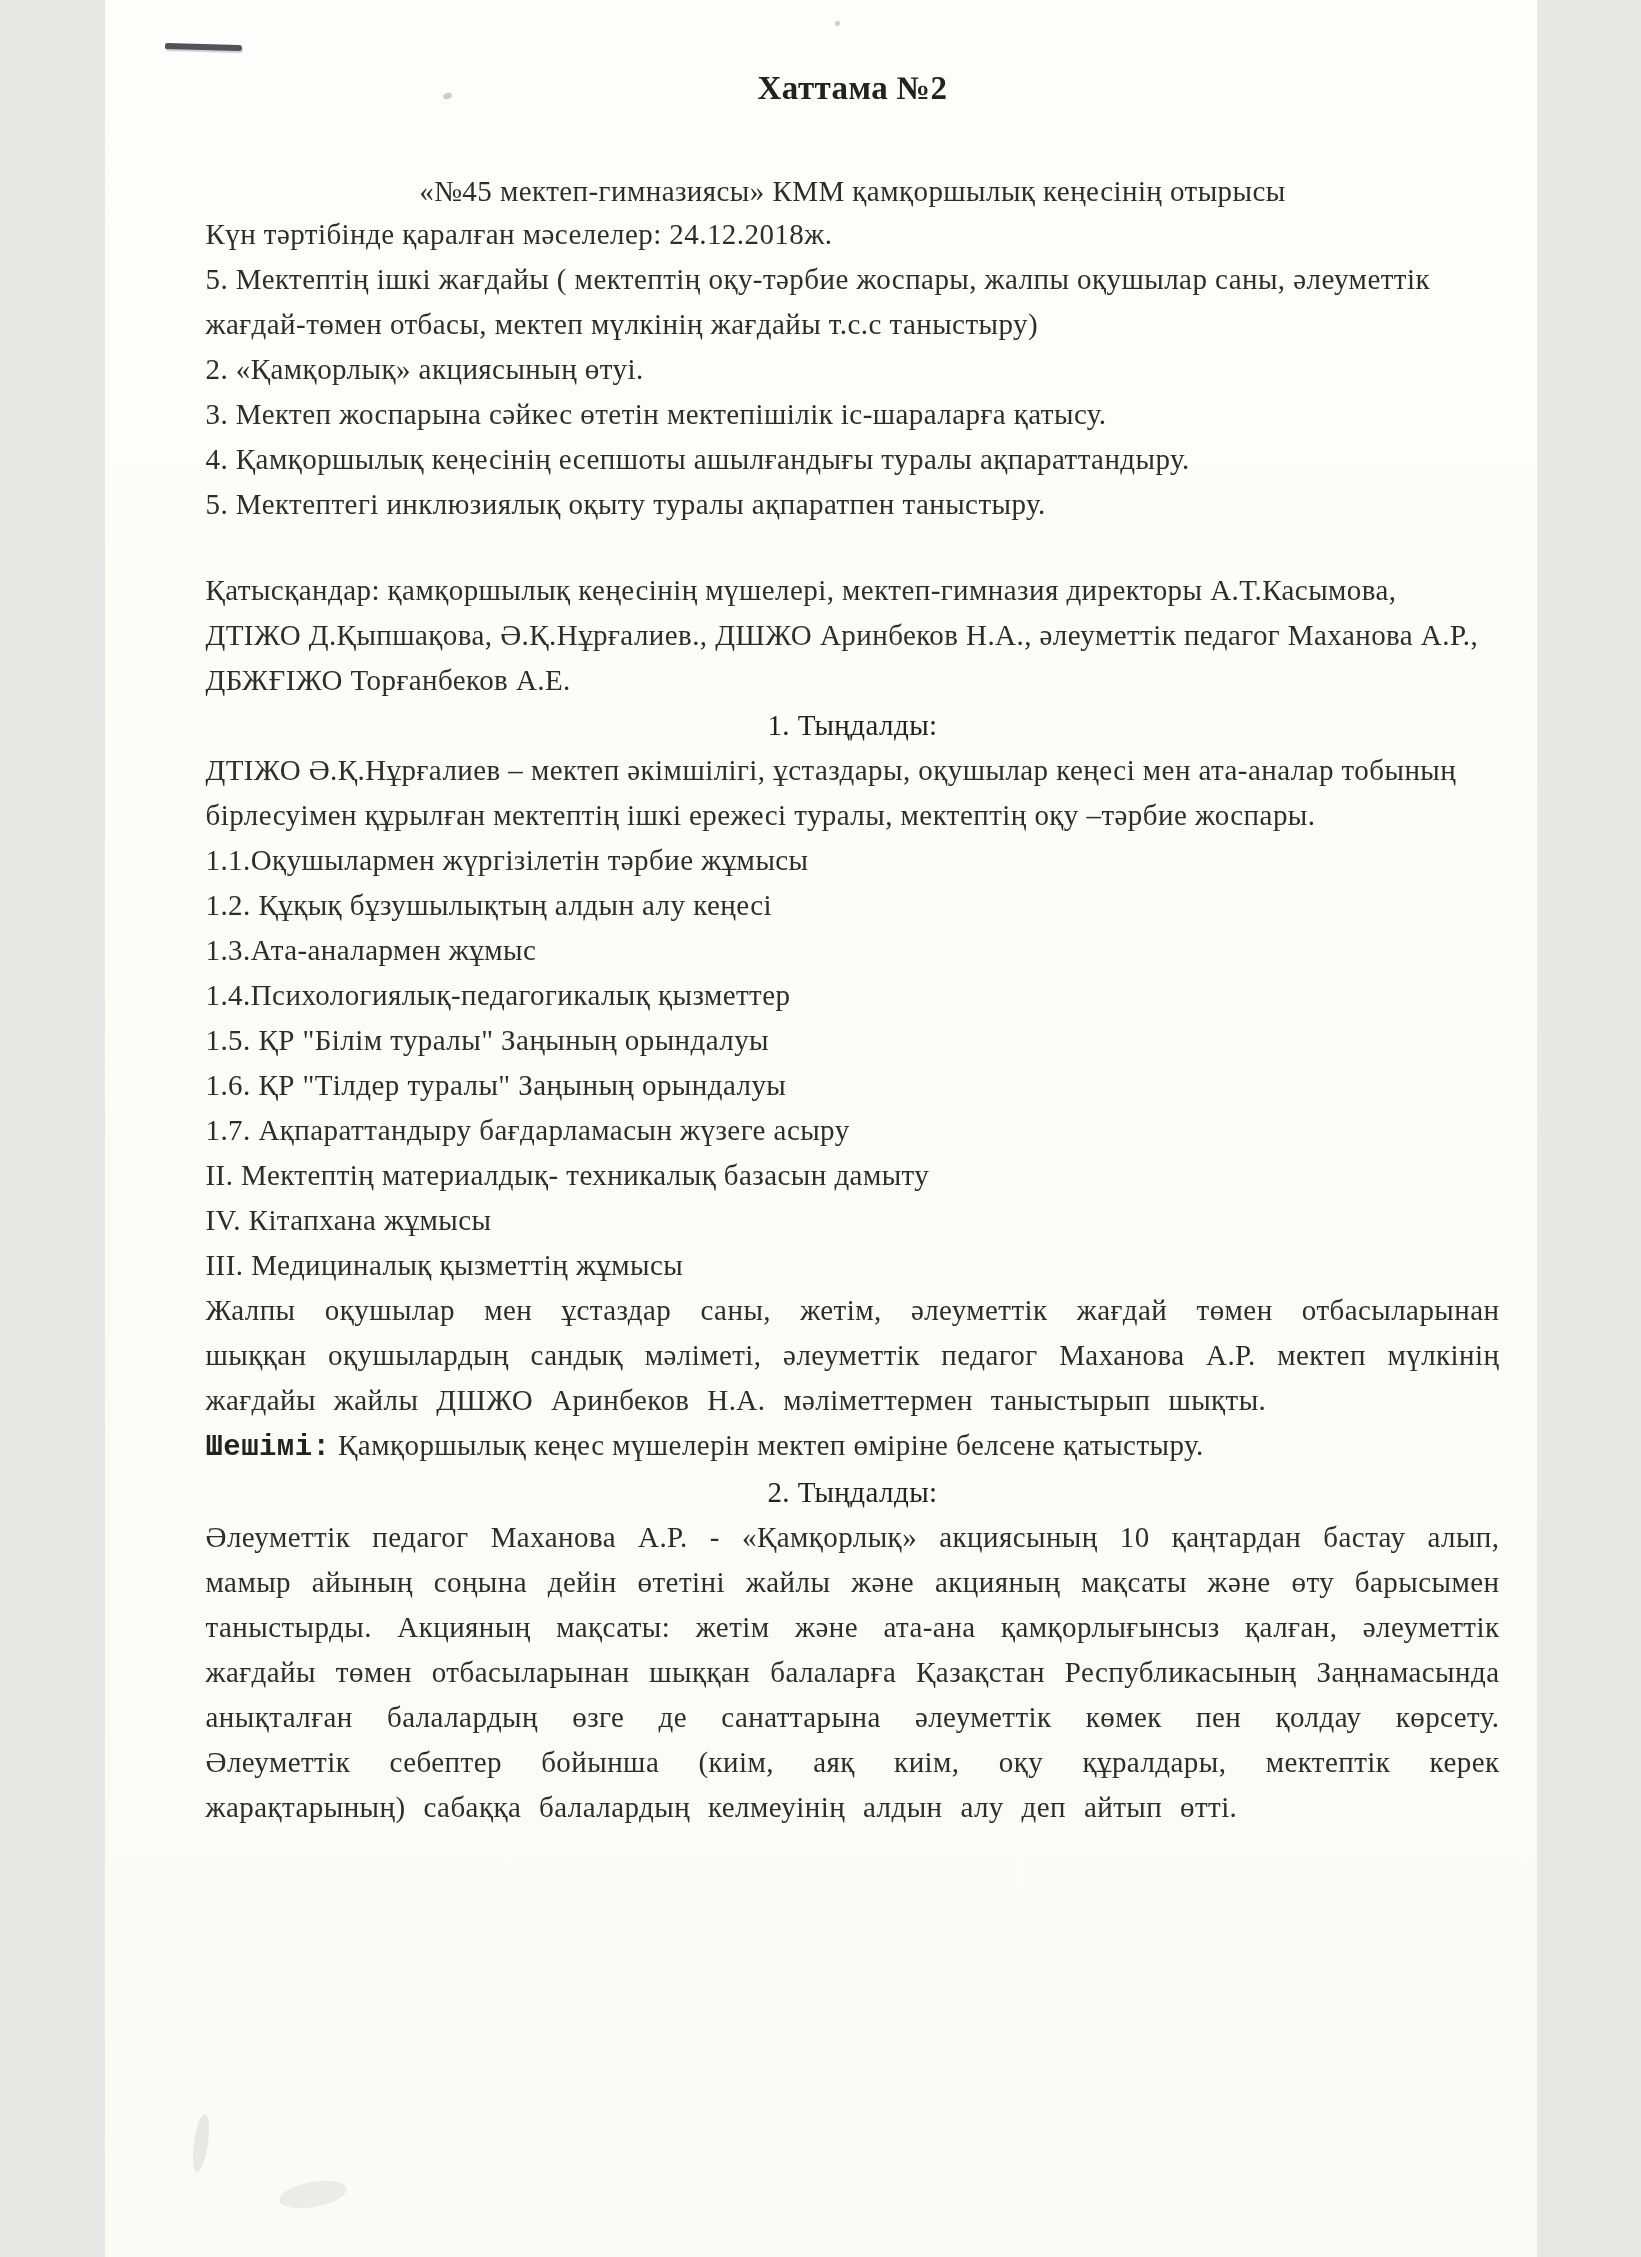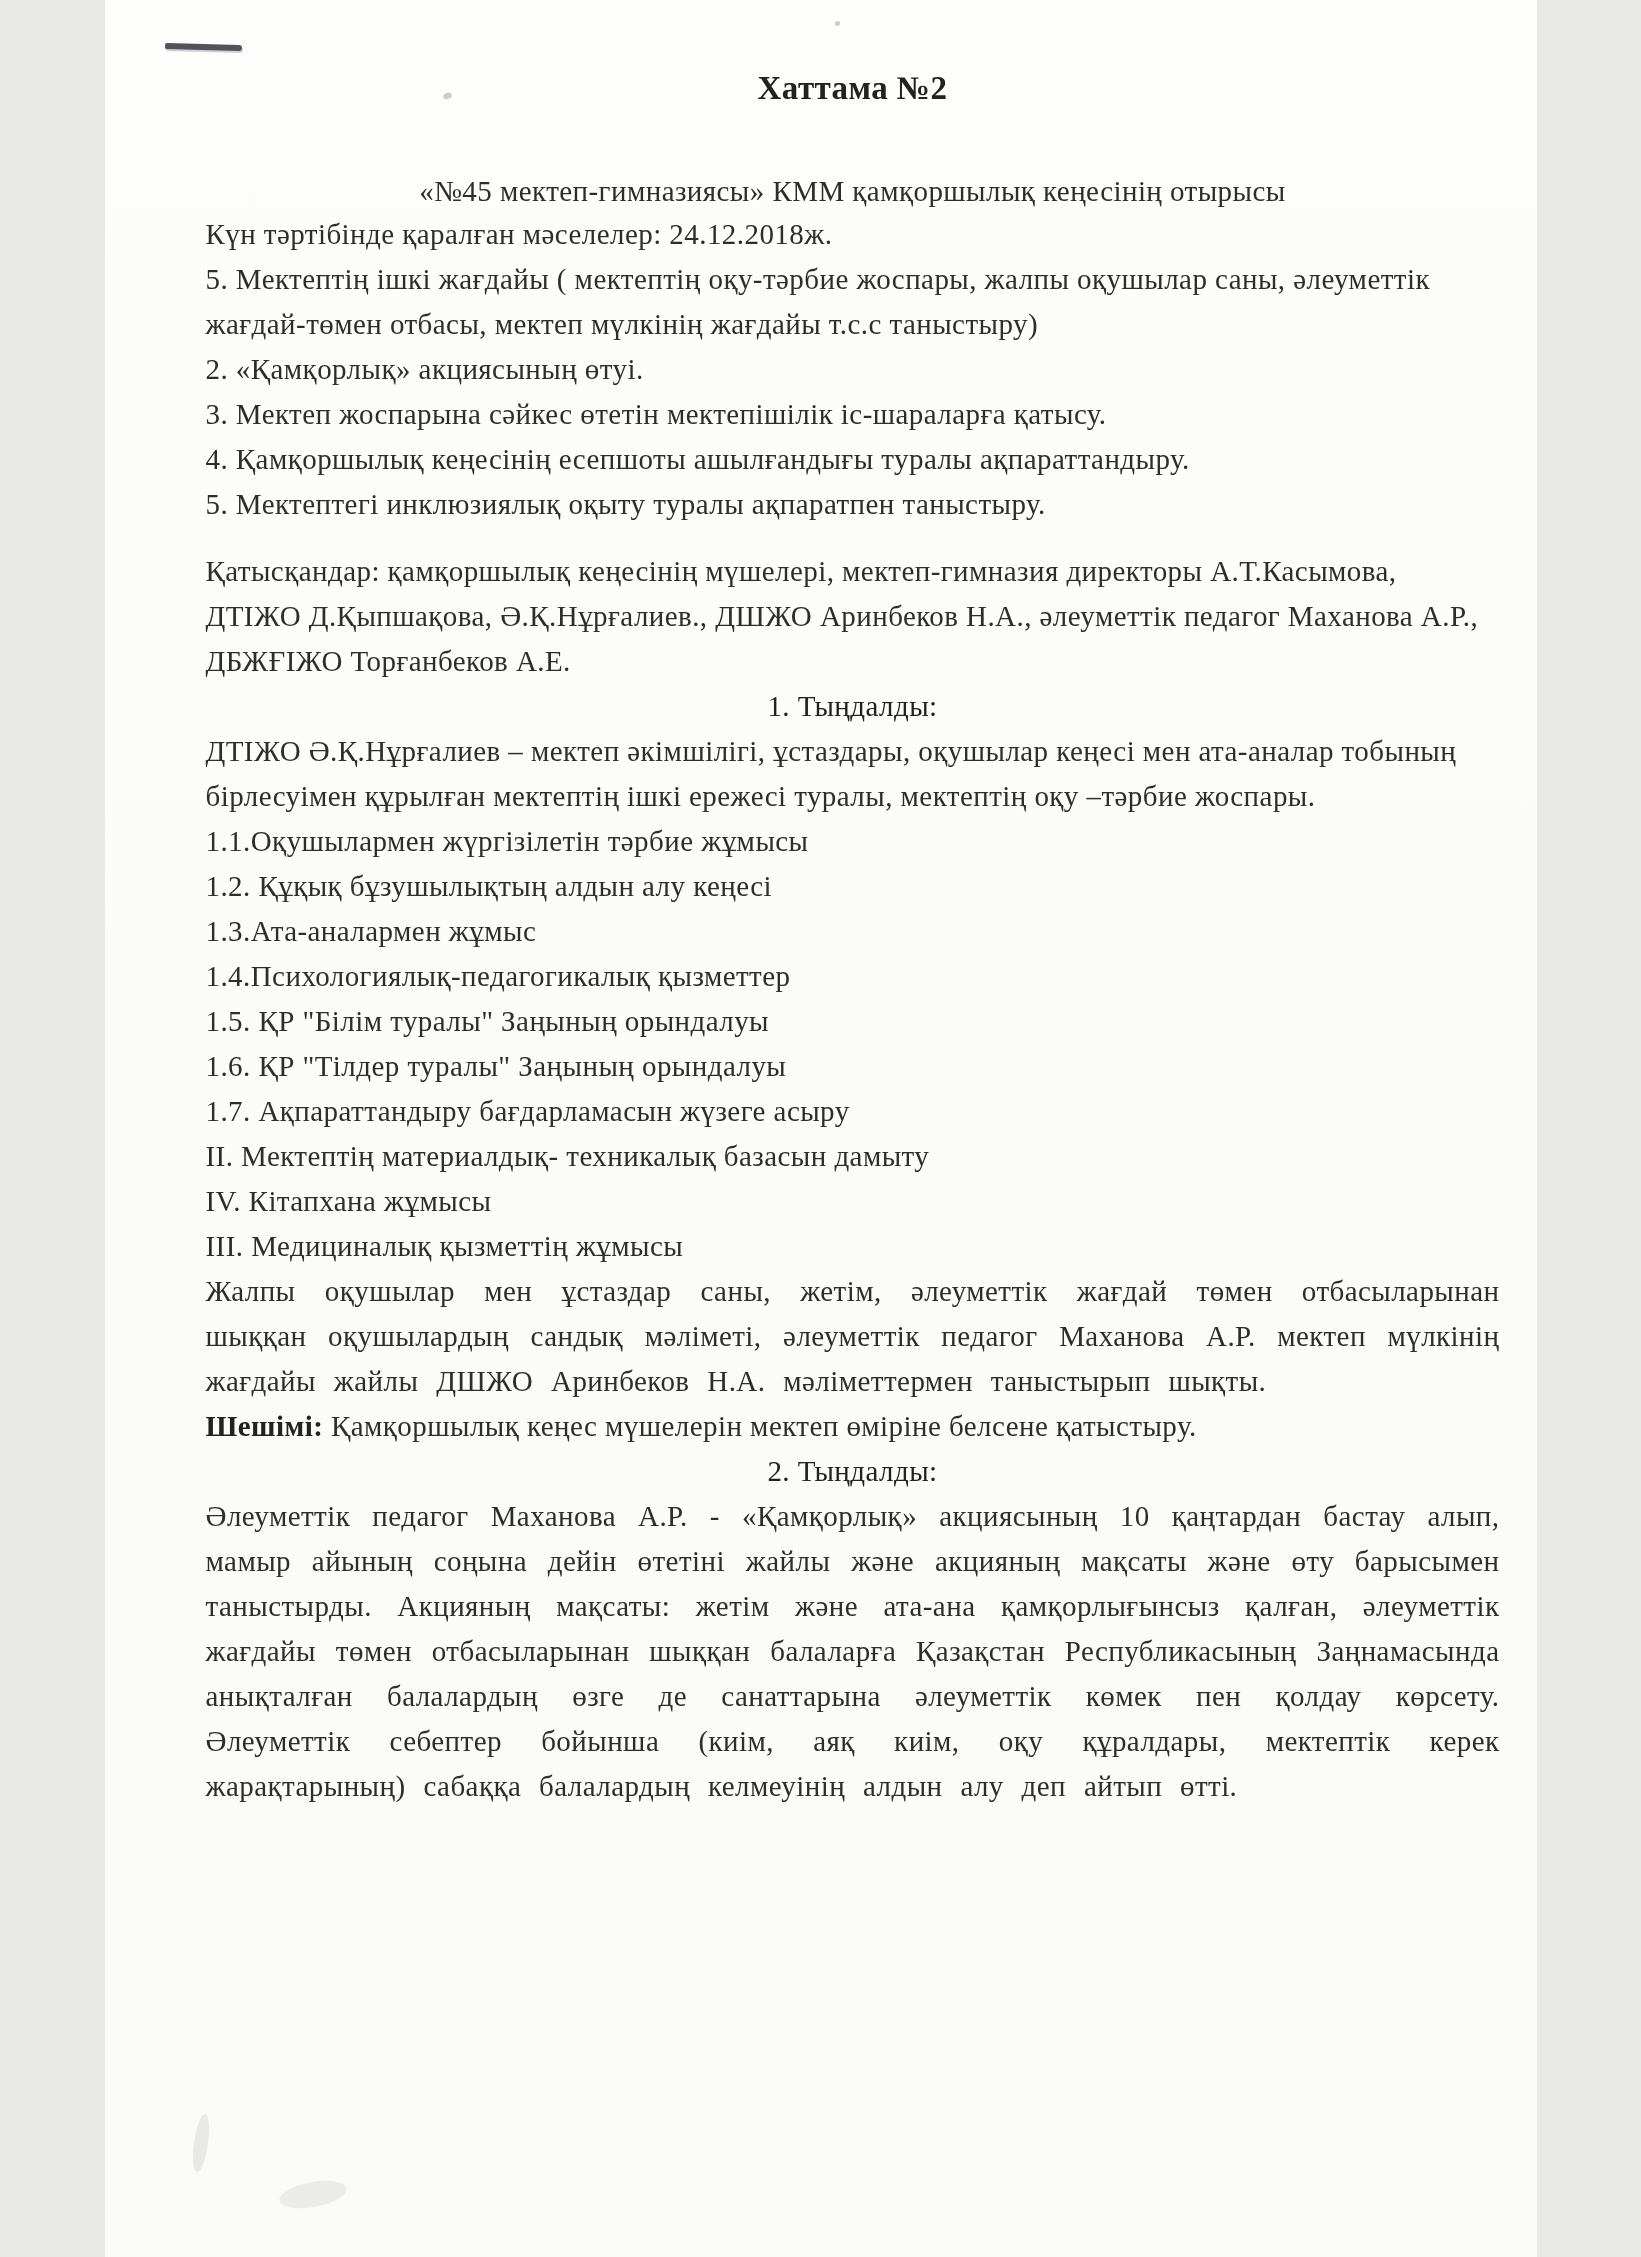--- a/index.html
+++ b/index.html
@@ -30,24 +30,24 @@
     color: #232220;
   }
   .doc-subtitle {
     text-align: center;
     margin-top: 62px;
     font-size: 29px;
     line-height: 41px;
   }
   .agenda-heading { margin-top: 41px; }
   .para { margin: 0; }
-  .participants { margin-top: 22px; }
+  .participants { margin-top: 41px; }
   .bold-heading { font-weight: normal; color: #232220; text-align: center; }
   .just { text-align: justify; word-spacing: 0.35em; }
-  .decision-label { font-weight: bold; color: #232220; }
+  .decision-label { font-weight: bold; color: #232220; font-family: Liberation Mono, monospace; }
 
   
   .stroke-mark {
     position: absolute;
     left: 60px; top: 44px;
     width: 77px; height: 5.8px;
     background: #53525a;
     border-radius: 2.9px 3.9px 3.9px 1.9px;
     transform: rotate(1.6deg);
     box-shadow: 1px 1.9px 0 rgba(80,80,90,0.25);

